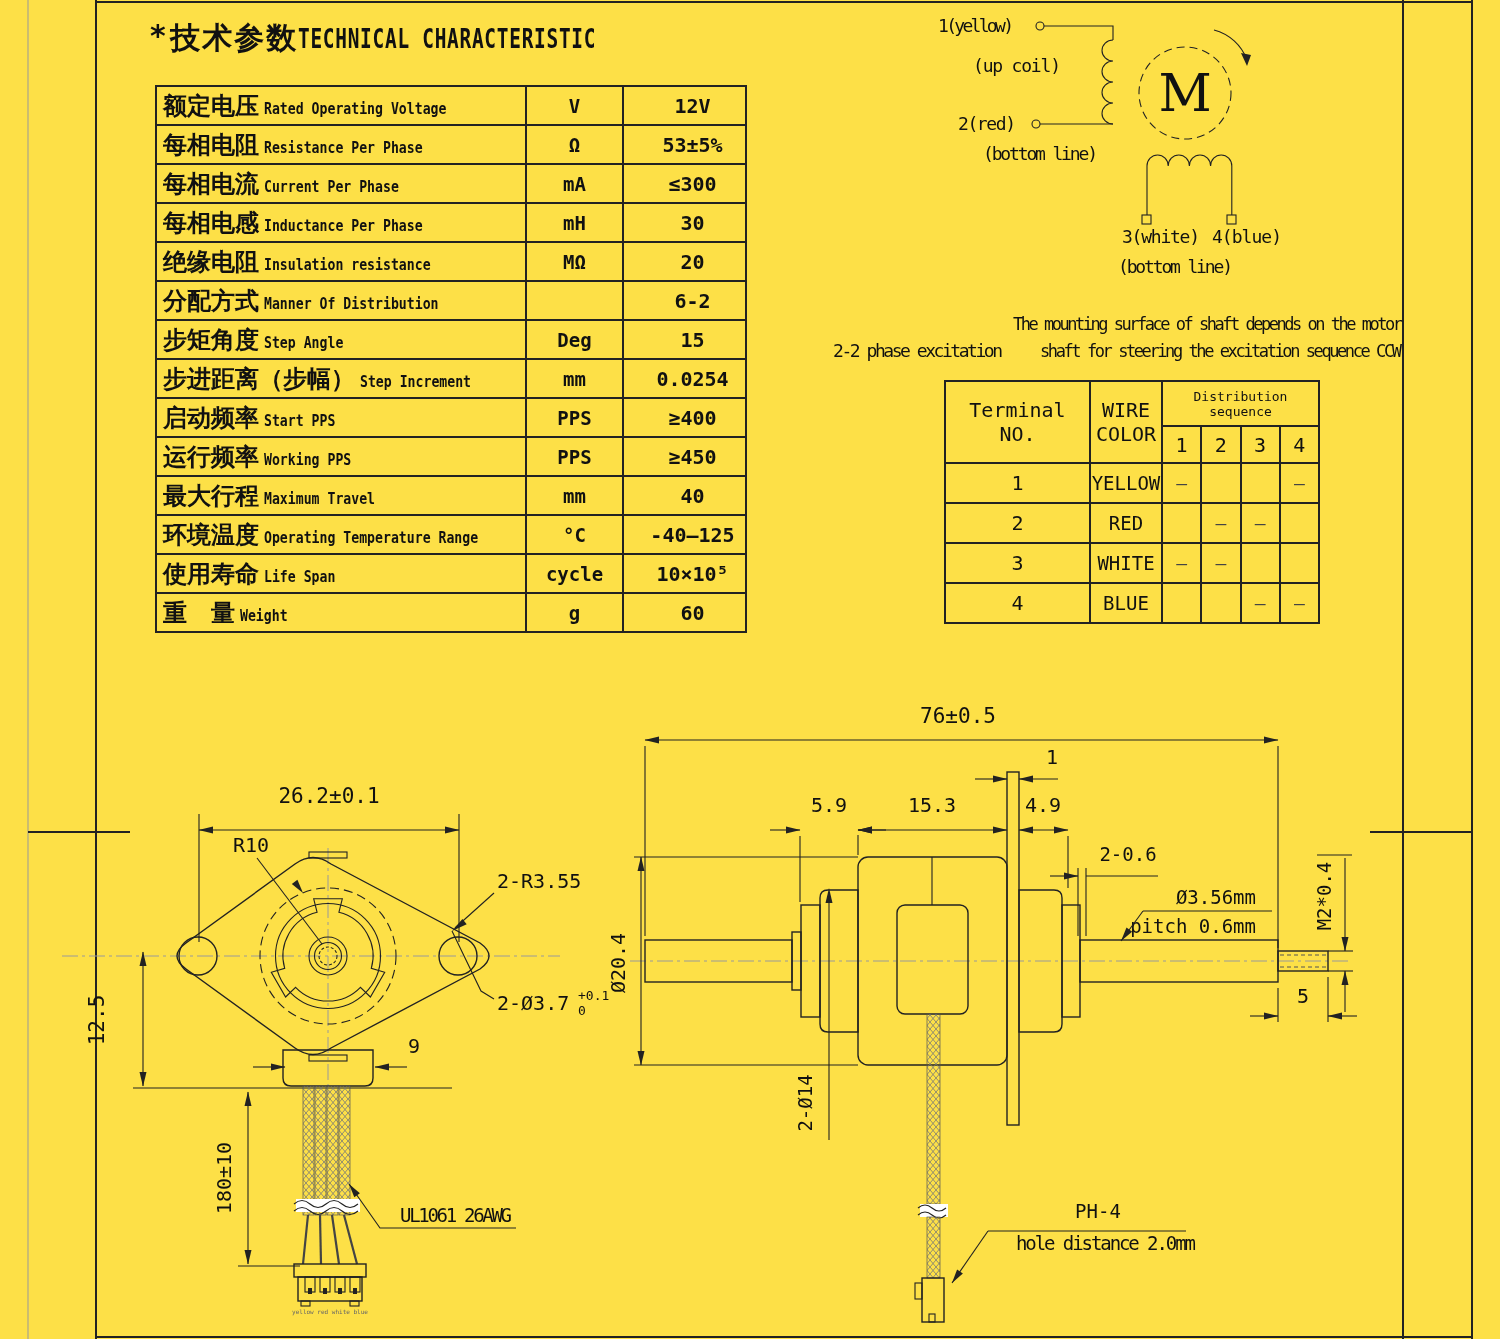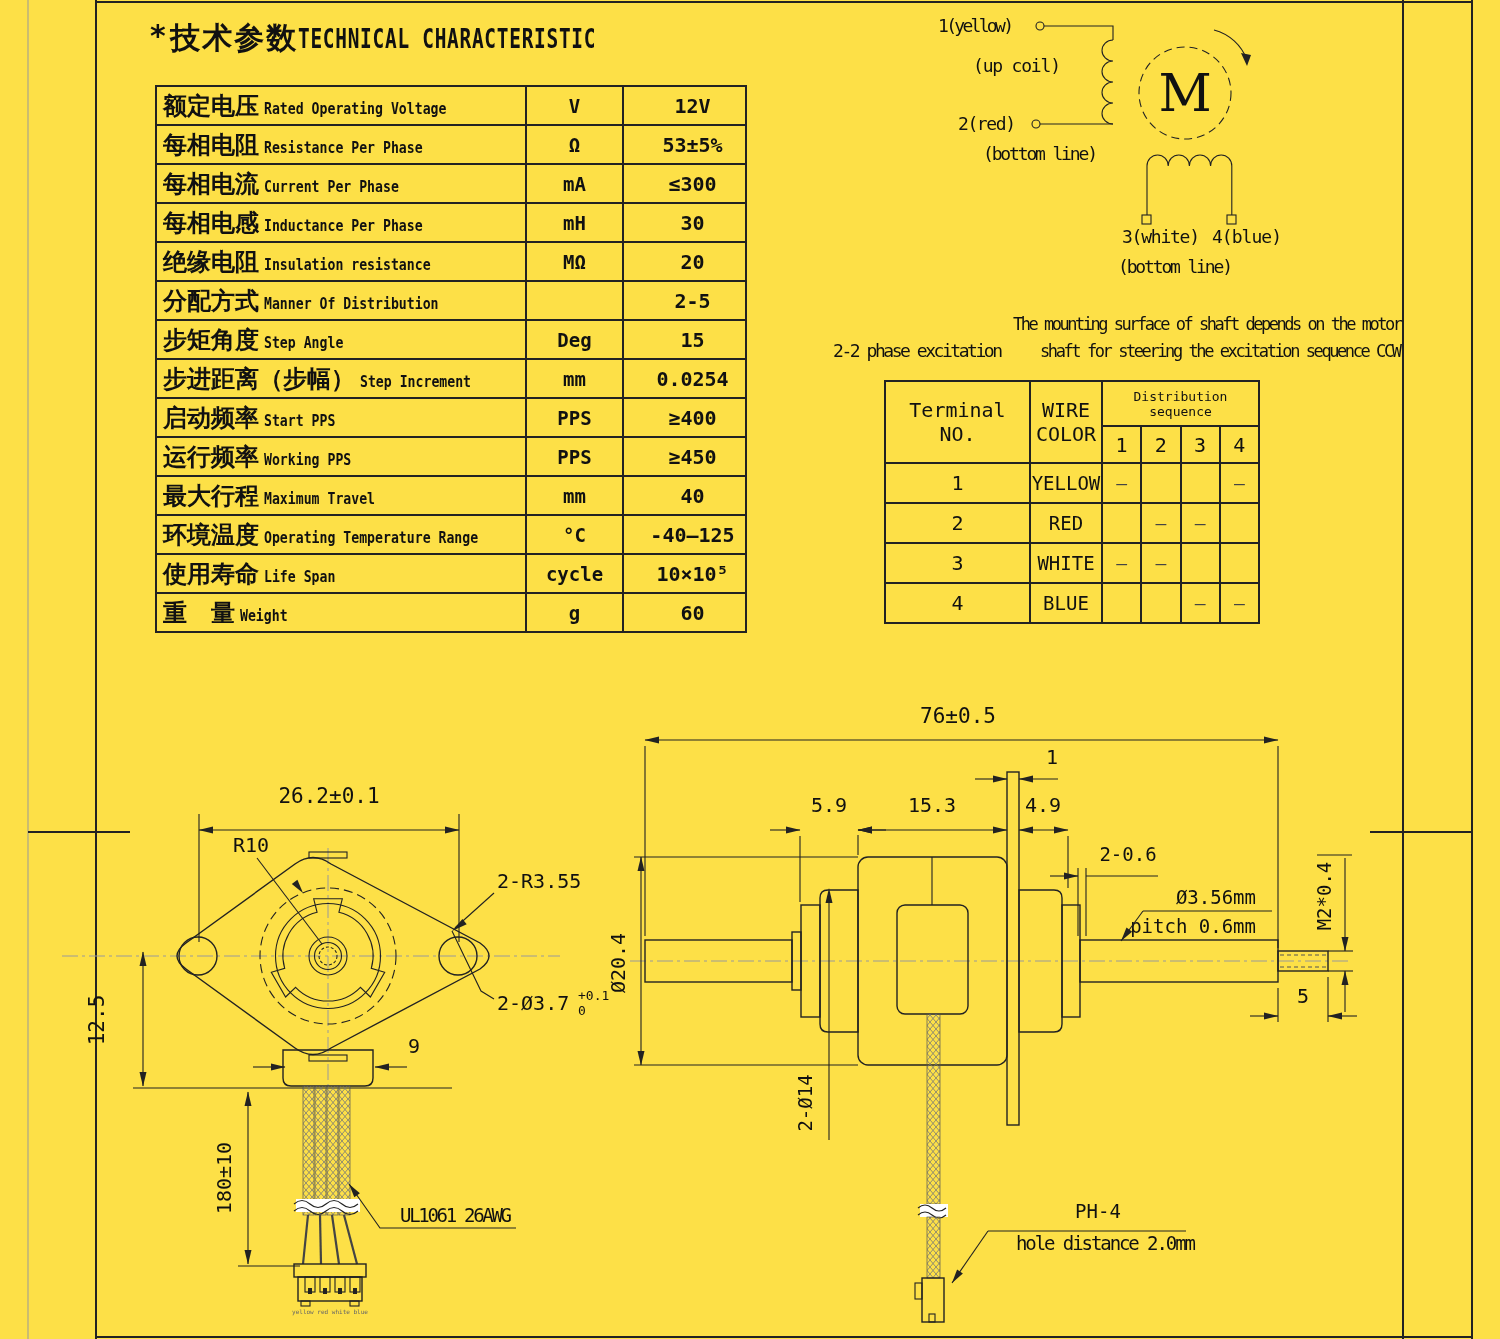--- a/index.html
+++ b/index.html
@@ -32,21 +32,21 @@
   .tech{left:155px;top:85px;}
   .tech table{width:590px;border-radius:28px;}
   .tech td{border:2px solid #222;height:37px;padding:0;overflow:hidden;white-space:nowrap;}
   .tech .c1{padding-left:6px;}
   .tech .cjk{font:bold 24px "DejaVu Sans",sans-serif;letter-spacing:0px;}
   .tech .en{font:bold 15.5px "DejaVu Sans Mono",monospace;display:inline-block;
             transform:scaleX(.85);transform-origin:left center;margin-left:5px;}
   .tech .c2{text-align:center;font:bold 19px "DejaVu Sans Mono",monospace;}
   .tech .c3{text-align:center;font:bold 20px "DejaVu Sans Mono",monospace;padding-left:16px;}
   
-  .dist{left:884px;top:380px;}
+  .dist{left:944px;top:380px;}
   .dist table{width:376px;}
   .dist td,.dist th{border:2px solid #222;padding:0;font-weight:normal;}
   .dist .hterm{width:143px;text-align:center;font:20px "DejaVu Sans Mono",monospace;line-height:24px;}
   .dist .hwire{width:70px;text-align:center;font:20px "DejaVu Sans Mono",monospace;line-height:24px;margin-left:44px;}
   .dist .hseq{height:43px;text-align:center;font:13px "DejaVu Sans Mono",monospace;}
   .dist .hnum{height:35px;text-align:center;font:20px "DejaVu Sans Mono",monospace;width:41px;}
   .dist .rno{height:38px;text-align:center;font:20px "DejaVu Sans Mono",monospace;}
   .dist .rcol{text-align:center;font:19px "DejaVu Sans Mono",monospace;}
   .dist .mk{text-align:center;font:18px "DejaVu Sans Mono",monospace;color:#444;}
 </style>
@@ -322,21 +322,21 @@
         <td class="c3">30</td>
       </tr>
       <tr>
         <td class="c1"><span class="cjk">绝缘电阻</span><span class="en">Insulation resistance</span></td>
         <td class="c2">MΩ</td>
         <td class="c3">20</td>
       </tr>
       <tr>
         <td class="c1"><span class="cjk">分配方式</span><span class="en">Manner Of Distribution</span></td>
         <td class="c2"></td>
-        <td class="c3">2-5</td>
+        <td class="c3">6-2</td>
       </tr>
       <tr>
         <td class="c1"><span class="cjk">步矩角度</span><span class="en">Step Angle</span></td>
         <td class="c2">Deg</td>
         <td class="c3">15</td>
       </tr>
       <tr>
         <td class="c1"><span class="cjk">步进距离（步幅）</span><span class="en">Step Increment</span></td>
         <td class="c2">mm</td>
         <td class="c3">0.0254</td>

